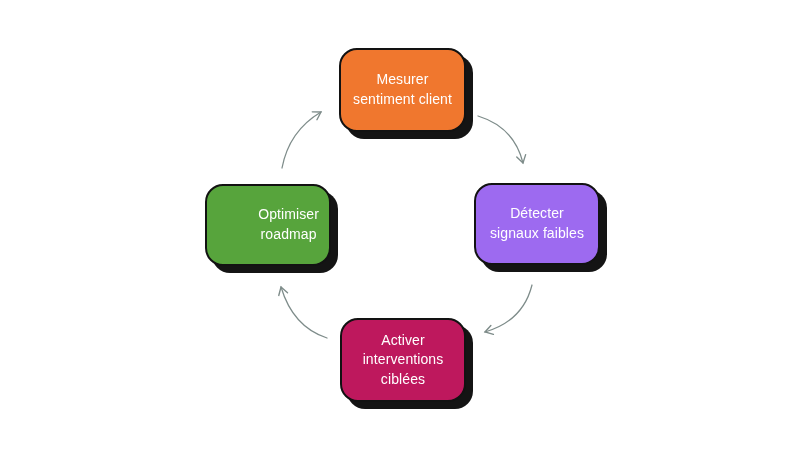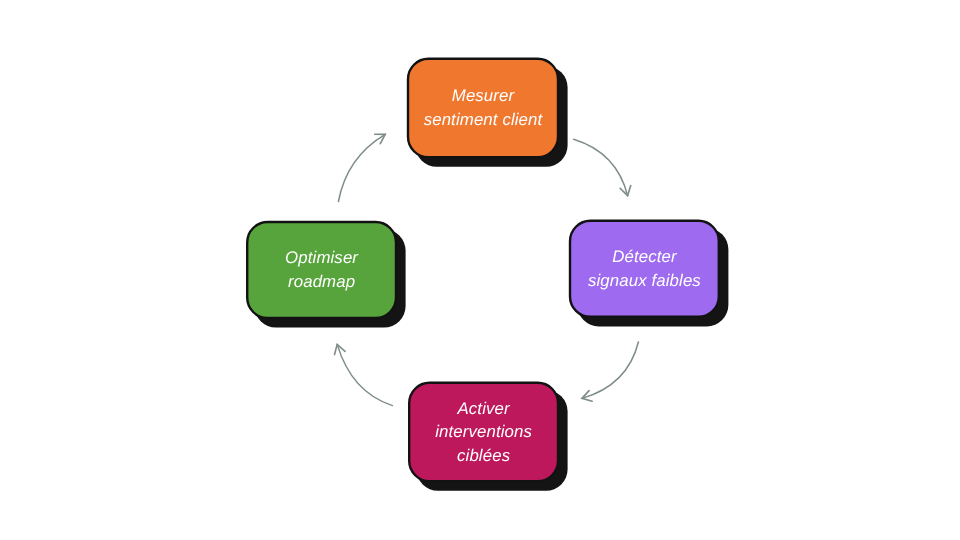--- a/index.html
+++ b/index.html
@@ -40,27 +40,26 @@
     border: 2px solid #121212;
     border-radius: 18px;
     box-shadow: 7px 7px 0 var(--shadow-color);
     color: var(--node-text-color);
     font-size: 14px;
     font-weight: 500;
     line-height: 1.4;
     letter-spacing: 0.1px;
     padding: 6px 10px;
     cursor: default;
-    font-style: italic;
   }
   .node-label { white-space: pre-line; }
   .node-top    { left: 339px; top: 48px;  width: 127px; height: 84px; }
   .node-right  { left: 474px; top: 183px; width: 126px; height: 82px; }
   .node-bottom { left: 340px; top: 318px; width: 126px; height: 84px; }
-  .node-left   { left: 205px; top: 184px; width: 126px; height: 82px; }
+  .node-left   { left: 205px; top: 184px; width: 126px; height: 82px; justify-content: flex-end; }
 </style>
 </head>
 <body style="background: rgb(255, 255, 255);">
 
 <div class="canvas">
 
   <svg class="arrows-layer" width="800" height="450" viewBox="0 0 800 450" xmlns="http://www.w3.org/2000/svg">
     <defs>
       <marker id="open-arrowhead" viewBox="-9 -6 11 12" refX="0" refY="0" markerWidth="11" markerHeight="11" orient="auto">
         <path d="M -6.5 -4 L 0 0 L -6.5 4" fill="none" stroke="var(--arrow-color)" stroke-width="1.2" stroke-linecap="round"></path>

